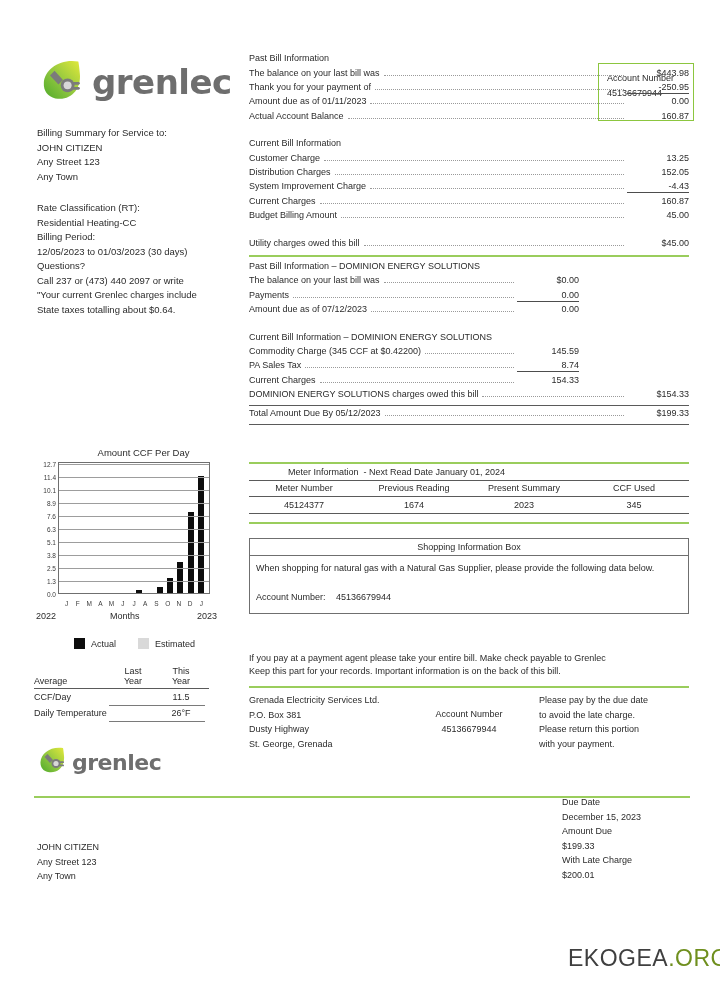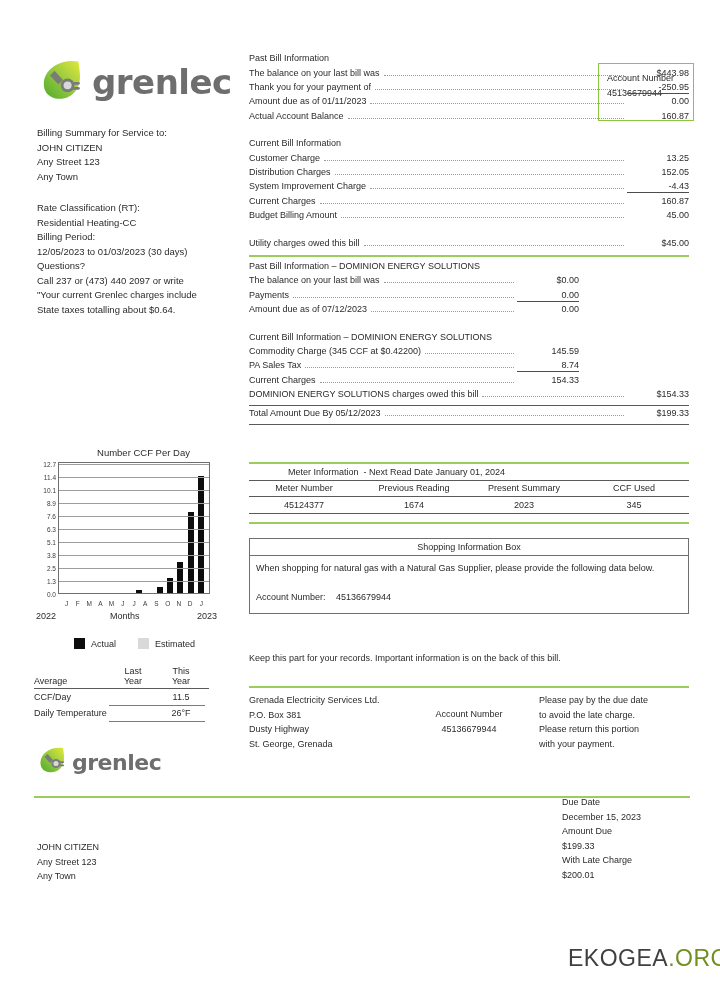--- a/index.html
+++ b/index.html
@@ -402,21 +402,21 @@
     <div class="dark-rule" style="margin:1px 0 2px;"></div>
     <div class="row bill-line">
       <span class="lbl">Total Amount Due By 05/12/2023</span>
       <span class="leader"></span>
       <span class="amt-wide">$199.33</span>
     </div>
     <div class="dark-rule" style="margin:2px 0 0;"></div>
   </div>
 
   <div class="abs" id="chart-area">
-    <div id="chart-title" class="t">Number CCF Per Day</div>
+    <div id="chart-title" class="t">Amount CCF Per Day</div>
     <div class="plot-wrap">
       <div class="y-axis" id="y-axis" style="height: 132px;">
           <span style="top: 132px;">0.0</span>
           <span style="top: 119px;">1.3</span>
           <span style="top: 106px;">2.5</span>
           <span style="top: 93px;">3.8</span>
           <span style="top: 80px;">5.1</span>
           <span style="top: 67px;">6.3</span>
           <span style="top: 54px;">7.6</span>
           <span style="top: 41px;">8.9</span>
@@ -570,20 +570,21 @@
       <div class="t">When shopping for natural gas with a Natural Gas Supplier, please provide the following data below.</div>
       <div style="height:14px;"></div>
       <div>
         <span class="t">Account Number:</span>
         <span class="t" style="margin-left:8px;">45136679944</span>
       </div>
     </div>
   </div>
 
   <div class="abs" id="payagent">
+    <div class="t">If you pay at a payment agent please take your entire bill. Make check payable to Grenlec</div>
     <div class="t">Keep this part for your records. Important information is on the back of this bill.</div>
   </div>
 
   <div class="abs" id="remit">
     <div class="green-rule" style="margin-bottom:5px;"></div>
     <div class="remit-grid">
       <div class="remit-c1">
         <div class="t">Grenada Electricity Services Ltd.</div>
         <div class="t">P.O. Box 381</div>
         <div class="t">Dusty Highway</div>

